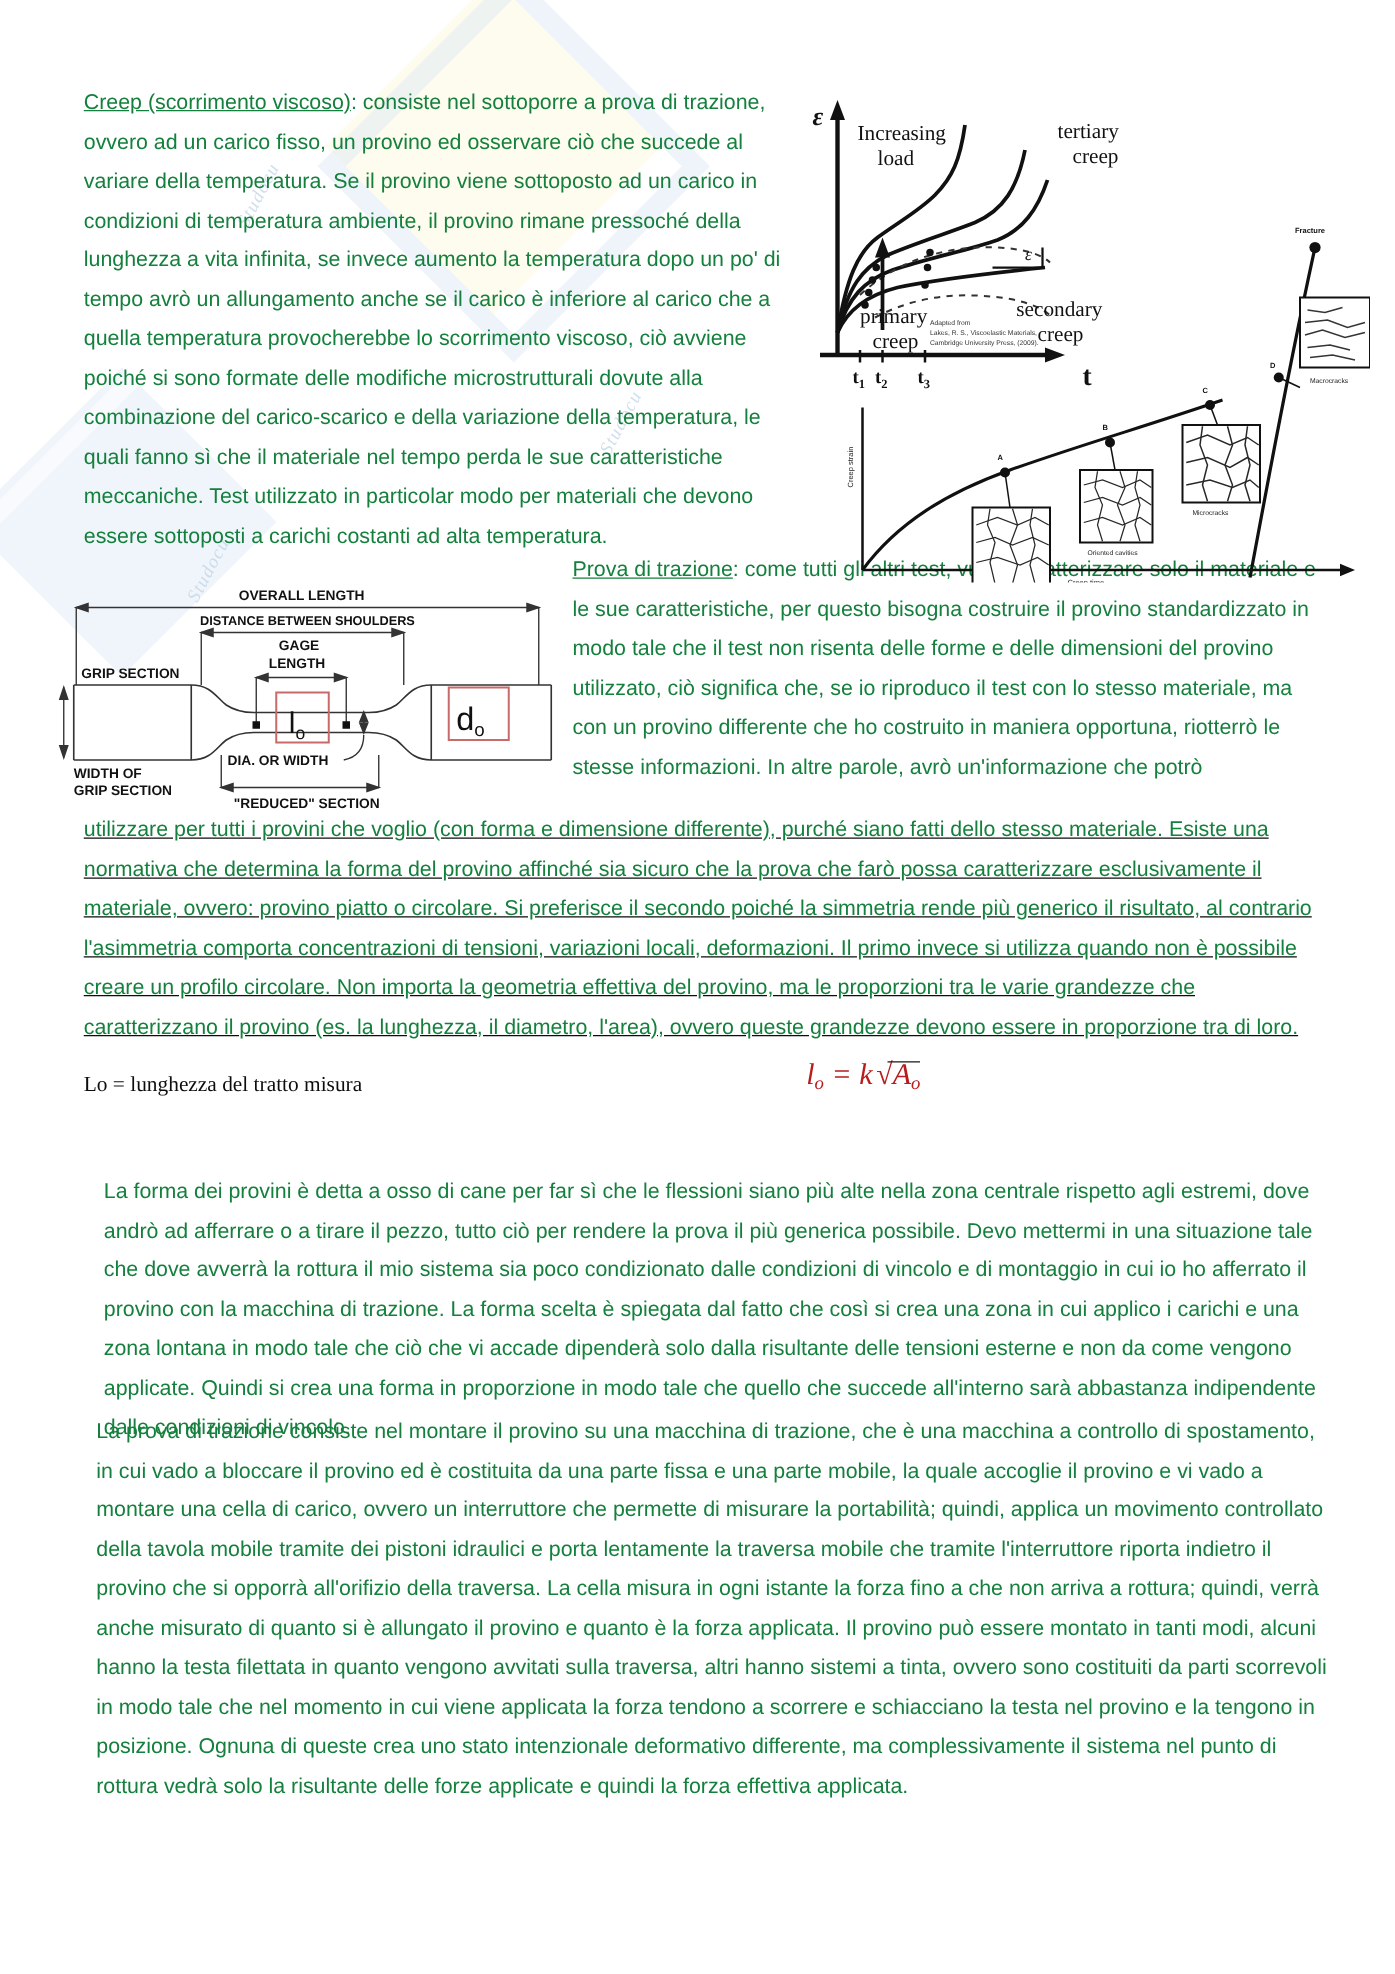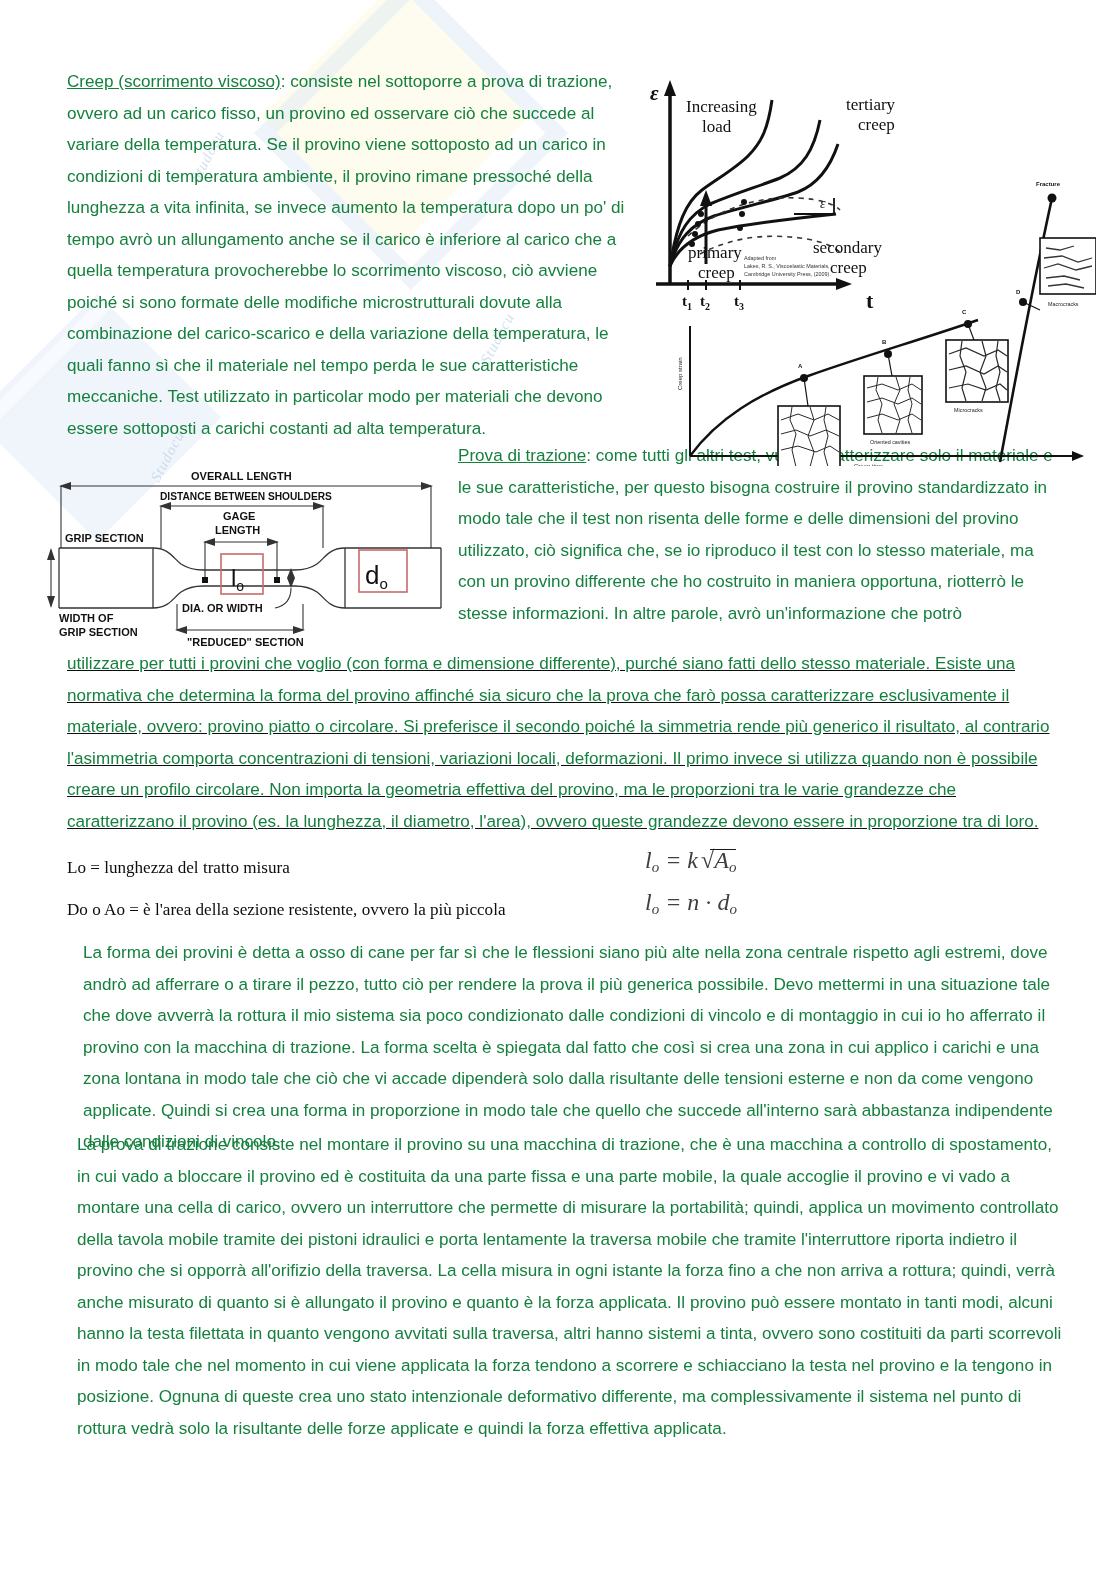--- a/index.html
+++ b/index.html
@@ -78,21 +78,21 @@
   
   .formula-block { position: absolute; left: 67px; top: 852px; width: 990px; }
   .formula-row { position: relative; height: 42px; }
   .formula-label { font-size: 17.1px; line-height: 31.5px; font-family: Liberation Serif, serif; }
   .formula-math {
     position: absolute;
     left: 578px; top: -5px;
     font-family: "Liberation Serif", serif;
     font-style: italic;
     font-size: 24px;
-    color: #404040;
+    color: #b91c1c;
     white-space: nowrap;
   }
   .formula-math .sub { font-size: 15px; vertical-align: -4px; font-style: italic; }
   .radic { position: relative; display: inline-block; padding-left: 3px; }
   .radic .bar {
     position: absolute; left: 12px; right: 0; top: 2px;
     border-top: 1.4px solid #1a1a1a;
   }
 
   
@@ -358,24 +358,20 @@
 
     <div class="full-text-a">
       <p class="body">utilizzare per tutti i provini che voglio (con forma e dimensione differente), purché siano fatti dello stesso materiale. Esiste una normativa che determina la forma del provino affinché sia sicuro che la prova che farò possa caratterizzare esclusivamente il materiale, ovvero: provino piatto o circolare. Si preferisce il secondo poiché la simmetria rende più generico il risultato, al contrario l'asimmetria comporta concentrazioni di tensioni, variazioni locali, deformazioni. Il primo invece si utilizza quando non è possibile creare un profilo circolare. Non importa la geometria effettiva del provino, ma le proporzioni tra le varie grandezze che caratterizzano il provino (es. la lunghezza, il diametro, l'area), ovvero queste grandezze devono essere in proporzione tra di loro.</p>
     </div>
 
     <div class="formula-block">
       <div class="formula-row">
         <span class="formula-label">Lo = lunghezza del tratto misura</span>
         <span class="formula-math"><span>l</span><span class="sub">o</span>&nbsp;<span>= k</span><span class="radic">√<span class="bar"></span><span>A</span><span class="sub">o</span></span></span>
       </div>
-      <div class="formula-row">
-        <span class="formula-label">Do o Ao = è l'area della sezione resistente, ovvero la più piccola</span>
-        <span class="formula-math"><span>l</span><span class="sub">o</span>&nbsp;<span>= n ·</span>&nbsp;<span>d</span><span class="sub">o</span></span>
-      </div>
     </div>
 
     <div class="full-text-b">
       <p class="body">La forma dei provini è detta a osso di cane per far sì che le flessioni siano più alte nella zona centrale rispetto agli estremi, dove andrò ad afferrare o a tirare il pezzo, tutto ciò per rendere la prova il più generica possibile. Devo mettermi in una situazione tale che dove avverrà la rottura il mio sistema sia poco condizionato dalle condizioni di vincolo e di montaggio in cui io ho afferrato il provino con la macchina di trazione. La forma scelta è spiegata dal fatto che così si crea una zona in cui applico i carichi e una zona lontana in modo tale che ciò che vi accade dipenderà solo dalla risultante delle tensioni esterne e non da come vengono applicate. Quindi si crea una forma in proporzione in modo tale che quello che succede all'interno sarà abbastanza indipendente dalle condizioni di vincolo.</p>
     </div>
 
     <div class="full-text-c">
       <p class="body">La prova di trazione consiste nel montare il provino su una macchina di trazione, che è una macchina a controllo di spostamento, in cui vado a bloccare il provino ed è costituita da una parte fissa e una parte mobile, la quale accoglie il provino e vi vado a montare una cella di carico, ovvero un interruttore che permette di misurare la portabilità; quindi, applica un movimento controllato della tavola mobile tramite dei pistoni idraulici e porta lentamente la traversa mobile che tramite l'interruttore riporta indietro il provino che si opporrà all'orifizio della traversa. La cella misura in ogni istante la forza fino a che non arriva a rottura; quindi, verrà anche misurato di quanto si è allungato il provino e quanto è la forza applicata. Il provino può essere montato in tanti modi, alcuni hanno la testa filettata in quanto vengono avvitati sulla traversa, altri hanno sistemi a tinta, ovvero sono costituiti da parti scorrevoli in modo tale che nel momento in cui viene applicata la forza tendono a scorrere e schiacciano la testa nel provino e la tengono in posizione. Ognuna di queste crea uno stato intenzionale deformativo differente, ma complessivamente il sistema nel punto di rottura vedrà solo la risultante delle forze applicate e quindi la forza effettiva applicata.</p>
     </div>
 

